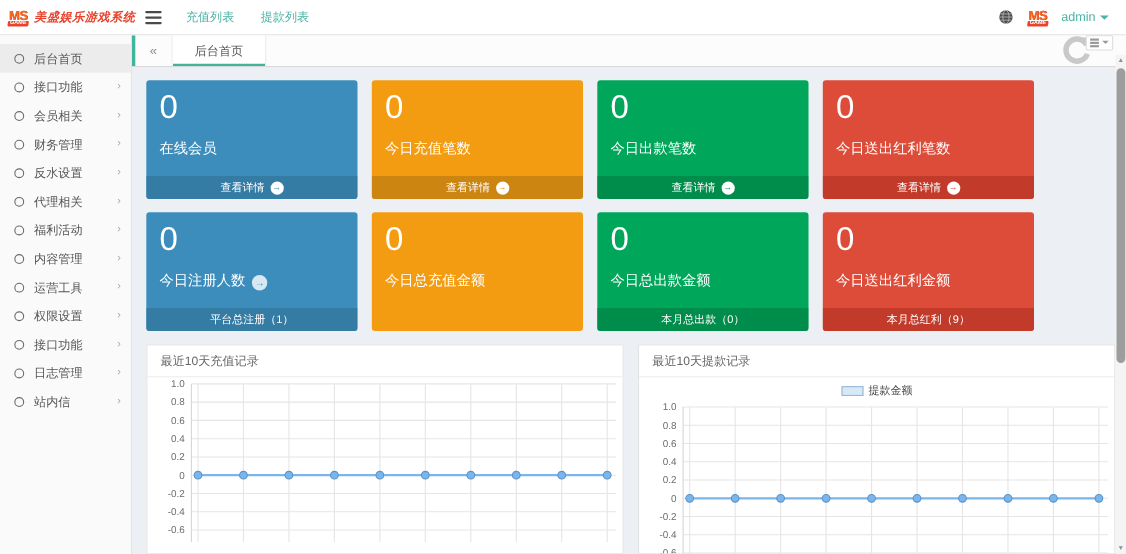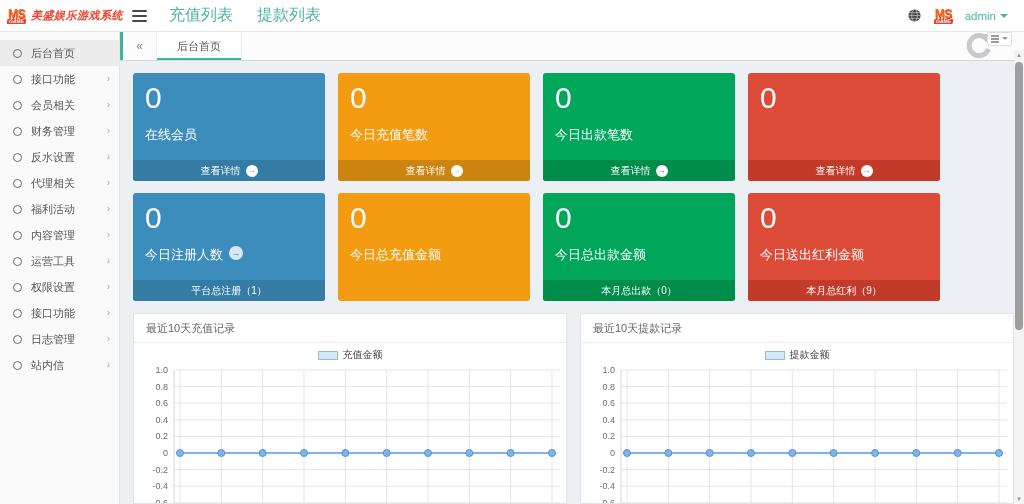--- a/index.html
+++ b/index.html
@@ -12,21 +12,21 @@
   .logo-area { width:120px; display:flex; align-items:center; gap:5px; padding-left:7px; }
   .ms-logo { display:flex; flex-direction:column; align-items:center; line-height:1; }
   .ms-logo .ms-txt { font-size:12px; font-weight:900; color:#f26a21;
                      text-shadow:0.5px 0.5px 0 #d63a1f; letter-spacing:-0.5px; }
   .ms-logo .ms-banner { font-size:5px; font-weight:bold; color:#fff; background:#e8432d;
                         padding:0 2px; border-radius:1px; margin-top:-1px; transform:skewX(-8deg); }
   .brand-text { color:#e8432d; font-weight:bold; font-style:italic; font-size:11px; letter-spacing:0.5px; white-space:nowrap; }
   .hamburger { margin-left:12px; width:15px; display:flex; flex-direction:column; gap:3px; cursor:pointer; }
   .hamburger i { display:block; height:2px; background:#4a4a4a; border-radius:1px; }
   .top-nav { display:flex; gap:24px; margin-left:22px; }
-  .top-nav a { color:#4db3a4; font-size:16px; text-decoration:none; cursor:pointer; }
+  .top-nav a { color:#4db3a4; font-size:11px; text-decoration:none; cursor:pointer; }
   .header-right { margin-left:auto; display:flex; align-items:center; gap:12px; padding-right:16px; }
   .globe-btn { width:15px; height:15px; cursor:pointer; }
   .admin-link { display:flex; align-items:center; gap:4px; color:#4db3a4; font-size:11.5px; cursor:pointer; }
   .caret-down { width:0; height:0; border-left:4px solid transparent; border-right:4px solid transparent;
                 border-top:4px solid #4db3a4; }
 
   
   .sidebar { position:absolute; top:32px; left:0; bottom:0; width:120px; background:#fafafa;
              border-right:1px solid #e4e4e4; padding-top:8px; z-index:5; }
   .side-item { height:26px; display:flex; align-items:center; padding:0 9px 0 13px;
@@ -50,21 +50,21 @@
               border-radius:2px; padding:2px 3px; display:flex; align-items:center; gap:3px; cursor:pointer; }
   .list-btn .bars { display:flex; flex-direction:column; gap:1.5px; }
   .list-btn .bars i { width:8px; height:1.5px; background:#9a9a9a; display:block; }
   .list-btn .caret-down { border-top-color:#9a9a9a; border-left-width:3px; border-right-width:3px; border-top-width:3px; }
 
   
   .main { position:absolute; top:61px; left:120px; right:10px; bottom:0; padding:12px 0 0 13px; overflow:hidden; }
   .cards { display:grid; grid-template-columns:repeat(4,192px); gap:12px 13px; }
   .card { height:108px; border-radius:3px; color:#fff; position:relative; overflow:hidden; }
   .card-value { font-size:30px; line-height:1.1; padding:8px 0 0 12px; font-weight:400; }
-  .card-label { font-size:13px; padding:12px 0 0 12px; display:flex; align-items:flex-start; gap:6px; white-space:nowrap; }
+  .card-label { font-size:13px; padding:12px 0 0 12px; display:flex; align-items:flex-end; gap:6px; white-space:nowrap; }
   .label-arrow { width:14px; height:14px; border-radius:50%; background:rgba(255,255,255,0.8);
                  display:flex; align-items:center; justify-content:center; font-size:9px; cursor:pointer; }
   .card-footer { position:absolute; bottom:0; left:0; right:0; height:21px; display:flex; align-items:center;
                  justify-content:center; gap:5px; font-size:10px; color:#fff; text-decoration:none; cursor:pointer; }
   .footer-arrow { width:12px; height:12px; border-radius:50%; background:#fff; display:flex;
                   align-items:center; justify-content:center; font-size:8px; }
 
   
   .charts { display:flex; gap:13px; margin-top:12px; }
   .panel { width:434px; height:191px; background:#fff; border:1px solid #e3e3e3; overflow:hidden; }
@@ -240,20 +240,24 @@
       <span class="label-text">今日出款笔数</span>
 
     </div>
     <a class="card-footer" style="background: rgb(0, 141, 76);">
       <span class="footer-text">查看详情</span>
       <span class="footer-arrow" style="color: rgb(0, 166, 90);">→</span>
     </a>
   </div>
       <div class="card" style="background: rgb(221, 75, 57);">
     <div class="card-value">0</div>
+    <div class="card-label">
+      <span class="label-text">今日送出红利笔数</span>
+
+    </div>
     <a class="card-footer" style="background: rgb(194, 59, 42);">
       <span class="footer-text">查看详情</span>
       <span class="footer-arrow" style="color: rgb(221, 75, 57);">→</span>
     </a>
   </div>
       <div class="card" style="background: rgb(60, 141, 188);">
     <div class="card-value">0</div>
     <div class="card-label">
       <span class="label-text">今日注册人数</span>
       <span class="label-arrow" style="color: rgb(60, 141, 188);">→</span>
@@ -290,24 +294,20 @@
     <a class="card-footer" style="background: rgb(194, 59, 42);">
       <span class="footer-text">本月总红利（9）</span>
 
     </a>
   </div>
     </div>
   <div class="charts" id="charts">
       <section class="panel">
     <div class="panel-title">最近10天充值记录</div>
     <div class="panel-divider"></div>
-    <div class="legend-row">
-      <span class="legend-box"></span>
-      <span class="legend-label">充值金额</span>
-    </div>
     <svg class="chart" viewBox="0 0 432 150">
           <line x1="40" y1="6" x2="426" y2="6" stroke="#e5e5e5" stroke-width="1"></line>
           <text x="34" y="9" text-anchor="end" font-size="9" fill="#6d6d6d" font-family="Liberation Sans, sans-serif">1.0</text>
           <line x1="40" y1="22.6" x2="426" y2="22.6" stroke="#e5e5e5" stroke-width="1"></line>
           <text x="34" y="25.6" text-anchor="end" font-size="9" fill="#6d6d6d" font-family="Liberation Sans, sans-serif">0.8</text>
           <line x1="40" y1="39.2" x2="426" y2="39.2" stroke="#e5e5e5" stroke-width="1"></line>
           <text x="34" y="42.2" text-anchor="end" font-size="9" fill="#6d6d6d" font-family="Liberation Sans, sans-serif">0.6</text>
           <line x1="40" y1="55.800000000000004" x2="426" y2="55.800000000000004" stroke="#e5e5e5" stroke-width="1"></line>
           <text x="34" y="58.800000000000004" text-anchor="end" font-size="9" fill="#6d6d6d" font-family="Liberation Sans, sans-serif">0.4</text>
           <line x1="40" y1="72.4" x2="426" y2="72.4" stroke="#e5e5e5" stroke-width="1"></line>

